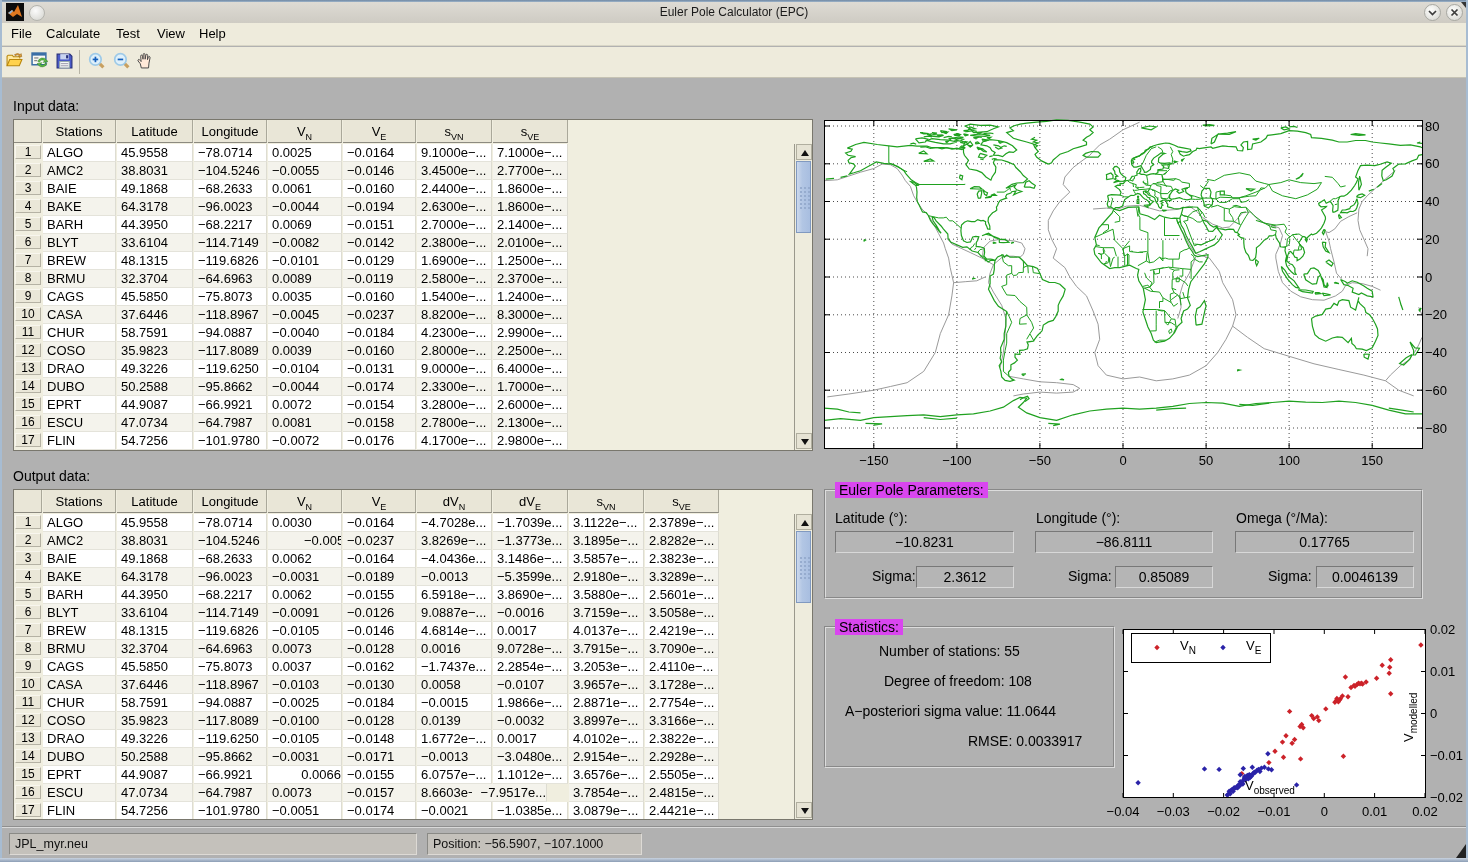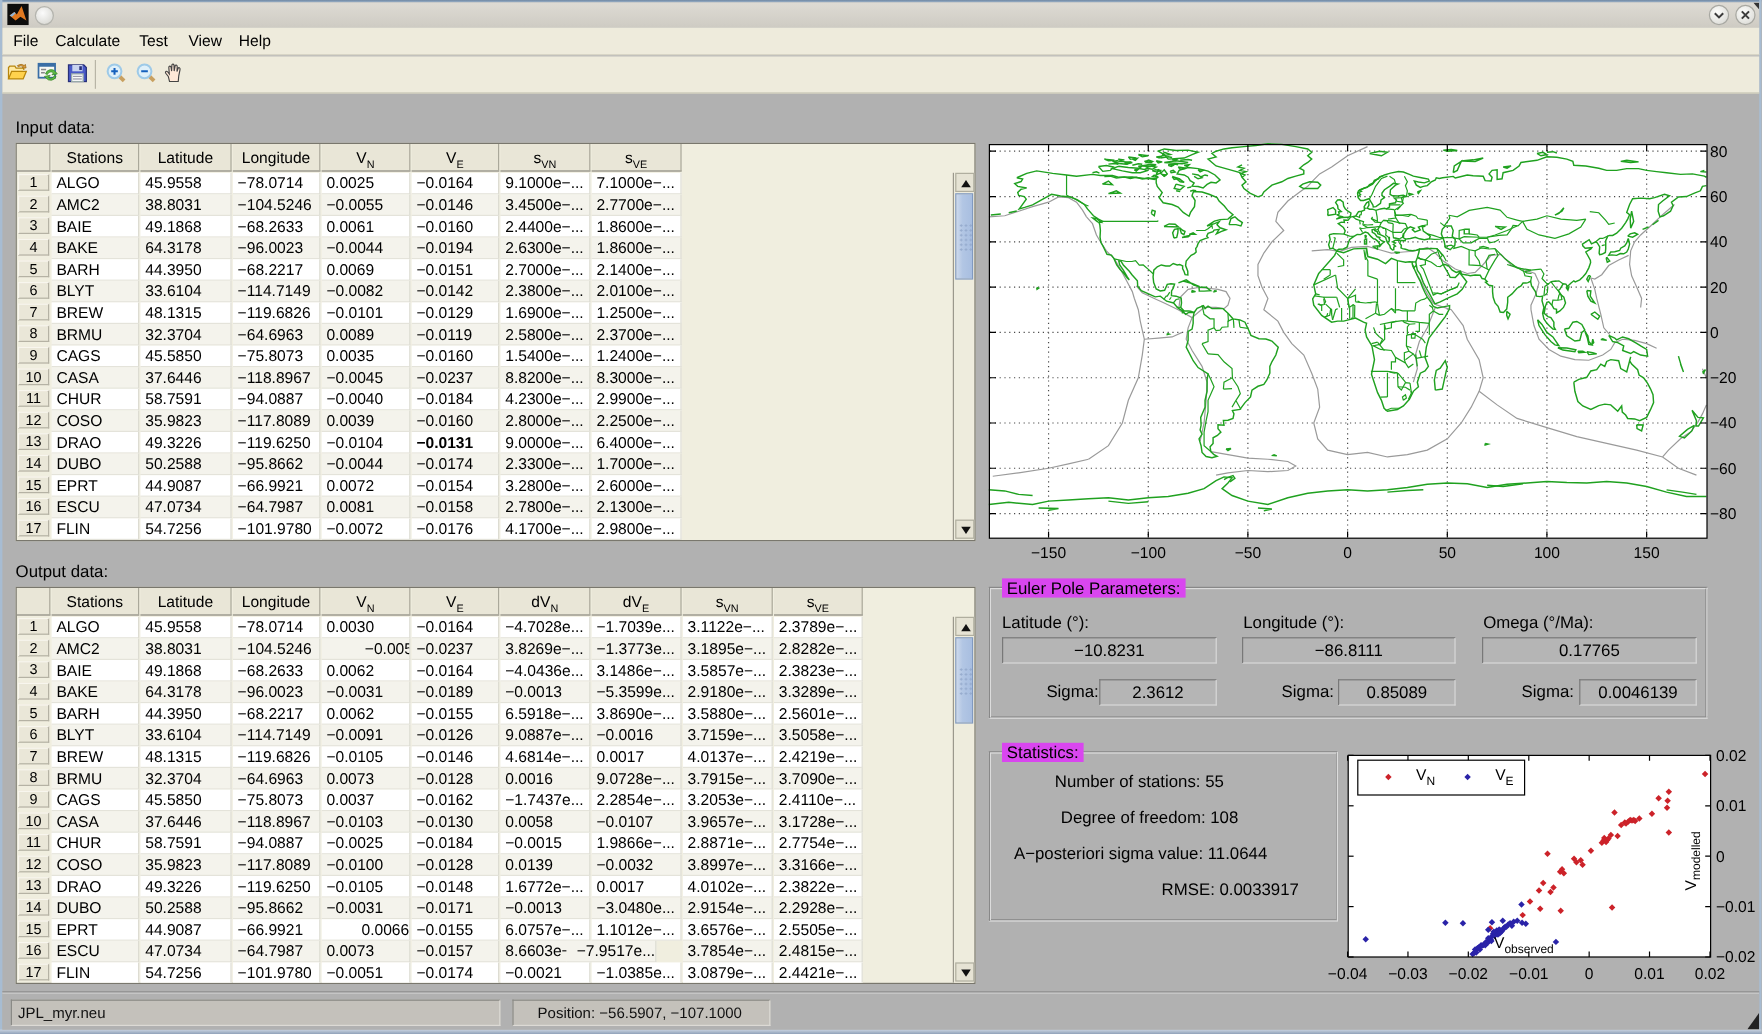--- a/index.html
+++ b/index.html
@@ -20,20 +20,21 @@
 .leg { position:absolute; top:-9px; left:9px; background:#d946ef; padding:0 4px; font-size:14px; color:#000; white-space:nowrap; }
 .ebox { position:absolute; height:22px; background:#b5b5b5; border:1px solid #787878; border-bottom-color:#d8d8d8; border-right-color:#d8d8d8; text-align:center; font-size:14px; line-height:20px; color:#000; }
 .stat { position:absolute; font-size:14px; color:#000; white-space:nowrap; }
 sub { font-size:10px; }
 </style></head><body>
 <div style="position:absolute;left:0;top:0;width:100%;height:2px;background:linear-gradient(#6f87a3,#9eb4ca);"></div>
 <div style="position:absolute;left:0;top:0;width:2px;height:100%;background:#a7bcd2;"></div>
 <div style="position:absolute;right:0;top:0;width:2px;height:100%;background:#a7bcd2;"></div>
 <div style="position:absolute;left:0;bottom:0;width:100%;height:4px;background:linear-gradient(#c9d3e0,#8b9db5);"></div>
 <div style="position:absolute;left:2px;top:2px;right:2px;height:21px;background:linear-gradient(#dedbd4,#cecbc3);">
+    <div style="position:absolute;left:0;right:0;top:3px;text-align:center;font-size:12px;color:#1a1a1a;">Euler Pole Calculator (EPC)</div>
     <svg style="position:absolute;left:4px;top:1px" width="18" height="18" viewBox="0 0 18 18">
 <rect x="0" y="0" width="18" height="18" fill="#0d0d0d"></rect>
 <path d="M2 10 L6 7 L8 9 L12 2 L16 14 L11 11 L7 14 Z" fill="#e07820"></path>
 <path d="M2 10 L6 7 L7 8 L4 11 Z" fill="#8fb4d8"></path>
 </svg>
     <div style="position:absolute;left:27px;top:3px;width:16px;height:16px;border-radius:50%;background:radial-gradient(circle at 40% 35%,#fbfbfb,#d2d2cc);border:1px solid #b4b4ae;"></div>
     <div style="position:absolute;right:25px;top:2px;width:17px;height:17px;border-radius:50%;background:radial-gradient(circle at 40% 35%,#fdfdfb,#d5d5d0);border:1px solid #a8a8a2;">
 <svg width="15" height="15" viewBox="0 0 15 15" style="position:absolute;left:0;top:0">
         <path d="M4 6 L7.5 9.5 L11 6" fill="none" stroke="#3c3c3c" stroke-width="1.7"></path>
       </svg>
@@ -194,21 +195,21 @@
     <div class="td str" style="left:180px;top:222px;width:73px;">−117.8089</div>
     <div class="td str" style="left:254px;top:222px;width:74px;">0.0039</div>
     <div class="td str" style="left:329px;top:222px;width:73px;">−0.0160</div>
     <div class="td str" style="left:403px;top:222px;width:75px;">2.8000e−...</div>
     <div class="td str" style="left:479px;top:222px;width:75px;">2.2500e−...</div>
     <div class="rn" style="top:240px;">13</div>
     <div class="td" style="left:29px;top:240px;width:73px;">DRAO</div>
     <div class="td" style="left:103px;top:240px;width:76px;">49.3226</div>
     <div class="td" style="left:180px;top:240px;width:73px;">−119.6250</div>
     <div class="td" style="left:254px;top:240px;width:74px;">−0.0104</div>
-    <div class="td" style="left:329px;top:240px;width:73px;font-weight:bold;">−0.0131</div>
+    <div class="td" style="left:329px;top:240px;width:73px;">−0.0131</div>
     <div class="td" style="left:403px;top:240px;width:75px;">9.0000e−...</div>
     <div class="td" style="left:479px;top:240px;width:75px;">6.4000e−...</div>
     <div class="rn" style="top:258px;">14</div>
     <div class="td str" style="left:29px;top:258px;width:73px;">DUBO</div>
     <div class="td str" style="left:103px;top:258px;width:76px;">50.2588</div>
     <div class="td str" style="left:180px;top:258px;width:73px;">−95.8662</div>
     <div class="td str" style="left:254px;top:258px;width:74px;">−0.0044</div>
     <div class="td str" style="left:329px;top:258px;width:73px;">−0.0174</div>
     <div class="td str" style="left:403px;top:258px;width:75px;">2.3300e−...</div>
     <div class="td str" style="left:479px;top:258px;width:75px;">1.7000e−...</div>
@@ -1020,14 +1021,14 @@
     <text x="330" y="14.0" font-size="13" text-anchor="start" fill="#000">0.02</text>
     <rect x="31.5" y="13.5" width="139" height="29" fill="#ffffff" stroke="#000"></rect>
     <path d="M57.0 24.8L59.7 27.5L57.0 30.2L54.3 27.5Z" fill="#cc2229"></path>
     <text x="80" y="30" font-size="13" fill="#000">V<tspan baseline-shift="-4" font-size="10">N</tspan></text>
     <path d="M123.0 24.8L125.7 27.5L123.0 30.2L120.3 27.5Z" fill="#2a23a8"></path>
     <text x="146" y="30" font-size="13" fill="#000">V<tspan baseline-shift="-4" font-size="10">E</tspan></text>
     <text transform="translate(313,122) rotate(-90)" font-size="13" fill="#000">V<tspan baseline-shift="-4" font-size="10">modelled</tspan></text>
   </svg>
 <div style="position:absolute;left:2px;top:826px;right:2px;height:32px;background:#b1b1b1;border-top:1px solid #8f8f8f;box-shadow:inset 0 1px 0 #d9d9d9;">
     <div style="position:absolute;left:7px;top:6px;width:408px;height:22px;background:#c4c1bb;border:1px solid #8a8a86;border-bottom-color:#dddad5;border-right-color:#dddad5;font-size:12.5px;line-height:20px;color:#111;padding-left:5px;">JPL_myr.neu</div>
-    <div style="position:absolute;left:425px;top:6px;width:215px;height:22px;background:#c4c1bb;border:1px solid #8a8a86;border-bottom-color:#dddad5;border-right-color:#dddad5;font-size:12.5px;line-height:20px;color:#111;padding-left:20px;">Position: −56.5907, −107.1000</div>
+    <div style="position:absolute;left:425px;top:6px;width:215px;height:22px;background:#c4c1bb;border:1px solid #8a8a86;border-bottom-color:#dddad5;border-right-color:#dddad5;font-size:12.5px;line-height:20px;color:#111;padding-left:5px;">Position: −56.5907, −107.1000</div>
     <div style="position:absolute;right:0px;bottom:0px;width:10px;height:14px;background:#222;clip-path:polygon(100% 0,0 100%,100% 100%);"></div>
   </div>
 </body></html>

